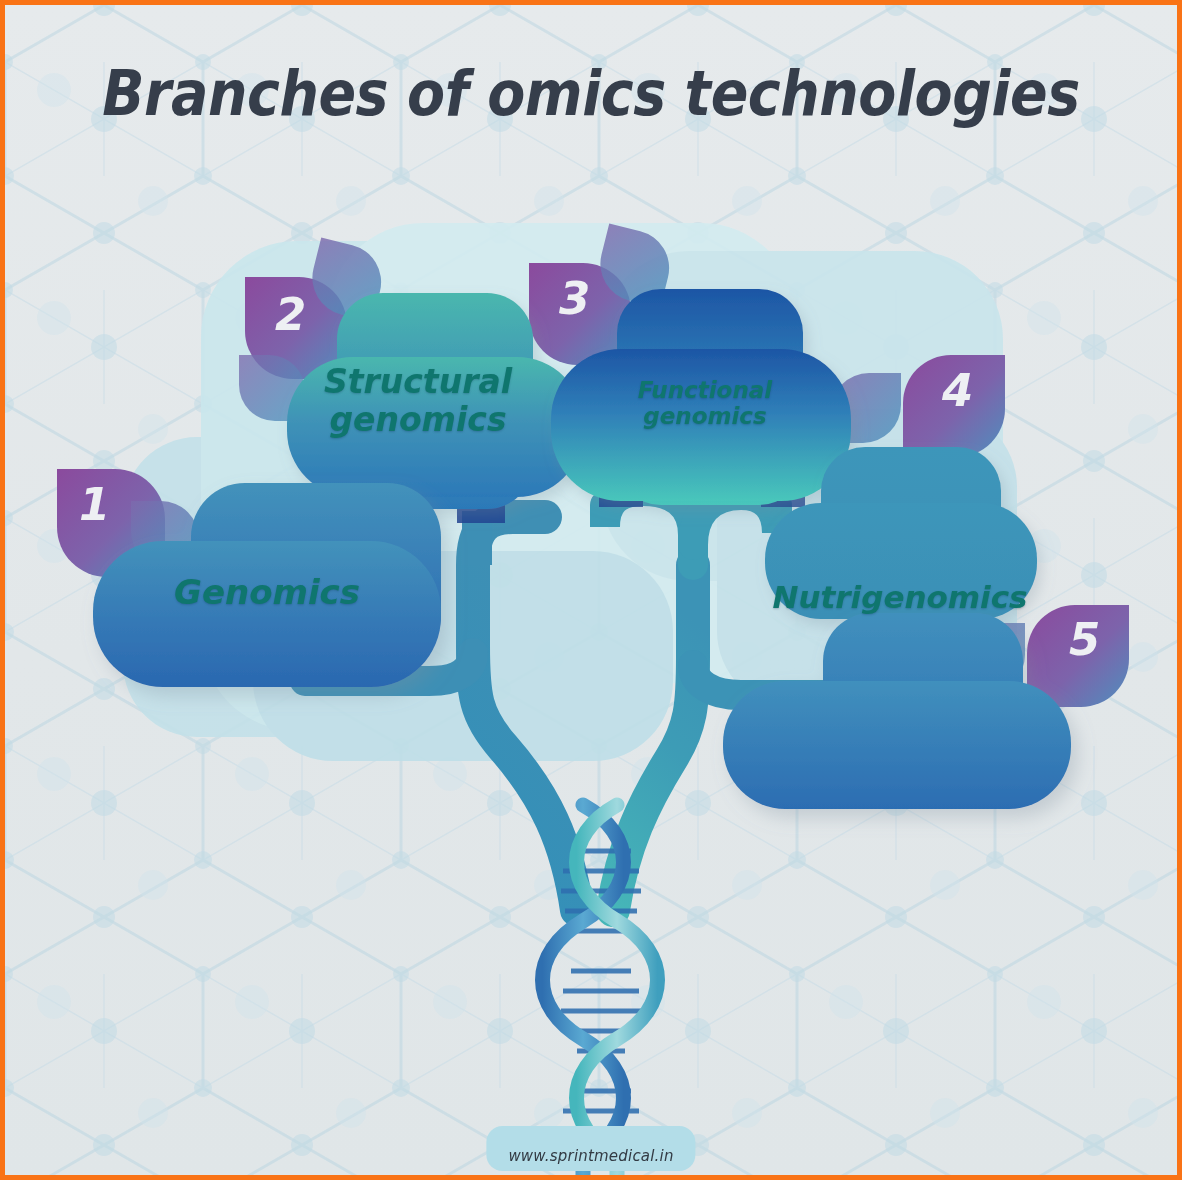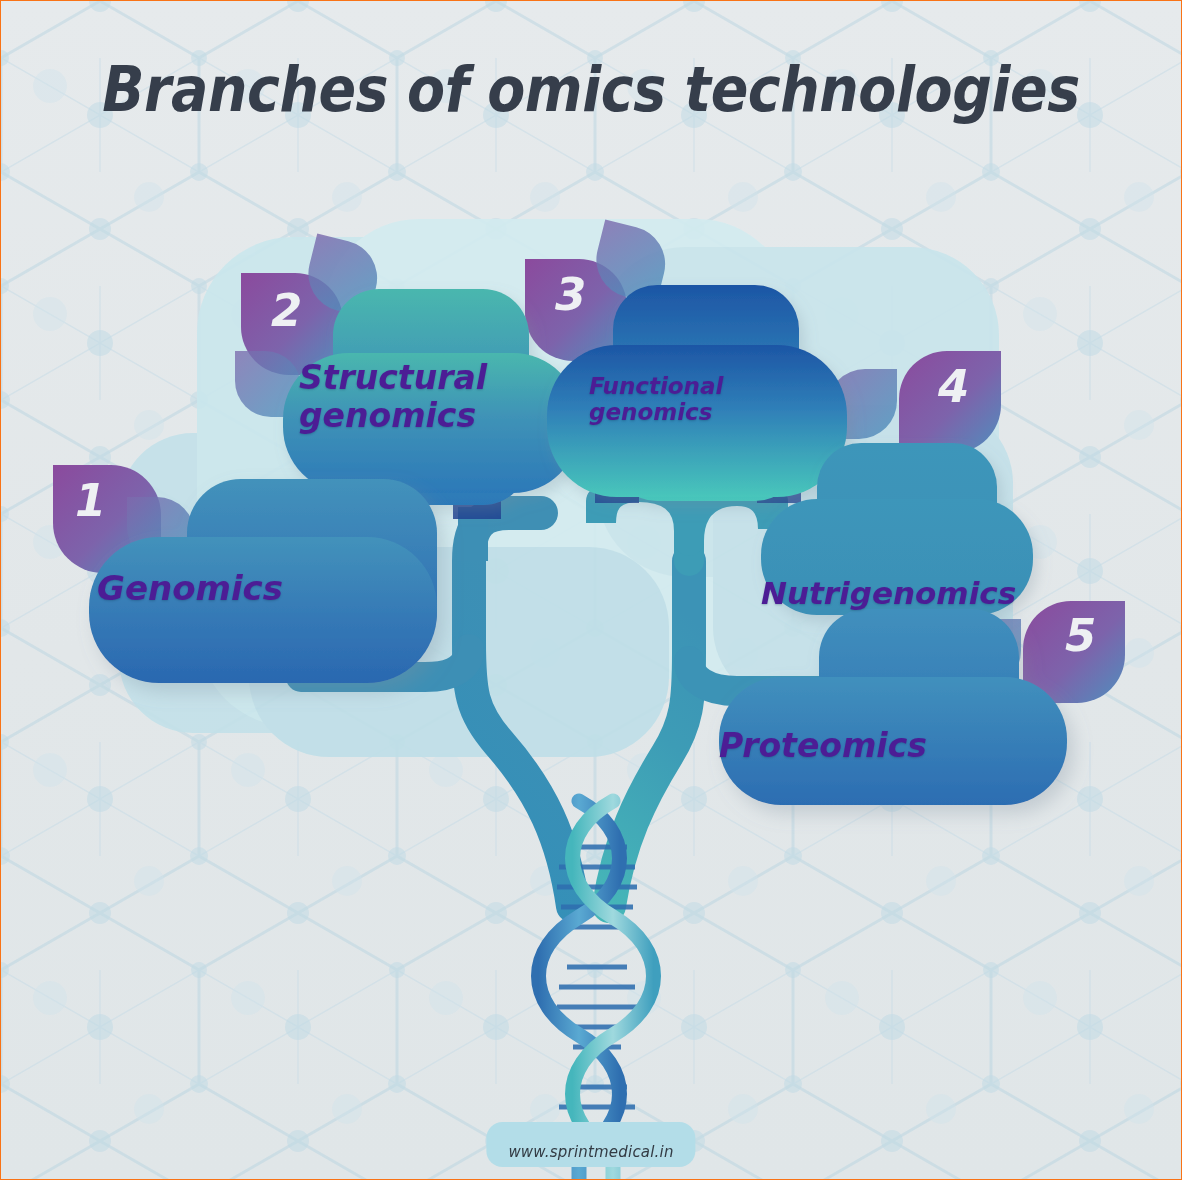--- a/index.html
+++ b/index.html
@@ -3,21 +3,21 @@
 <meta charset="utf-8">
 <style>
   html,body{margin:0;padding:0;background:#ffffff;}
   body{width:1182px;height:1180px;font-family:"Liberation Sans",sans-serif;}
 
   #canvas{
     position:relative;
     width:1182px;height:1180px;
     overflow:hidden;
     background:#e3e8ea;
-    border:1px solid #f97316;
+    border:5px solid #f97316;
     box-sizing:border-box;
   }
 
   #bg-hex{position:absolute;inset:0;z-index:0;}
 
   
   #page-title{
     position:absolute;
     left:0;right:0;top:52px;
     z-index:40;
@@ -32,25 +32,25 @@
     white-space:nowrap;
   }
 
   
   #tree{position:absolute;left:0;top:0;z-index:10;}
 
   
   .node-label{
     position:absolute;
     z-index:30;
-    color:#4c1d95;
+    color:#0f766e;
     font-family:"DejaVu Sans","Liberation Sans",sans-serif;
     font-weight:bold;
     font-style:italic;
-    text-align:left;
+    text-align:center;
     line-height:1.14;
     pointer-events:none;
     text-shadow:0 1px 2px rgba(10,40,70,.25);
     white-space:pre-line;
   }
   #lbl-1{left:96px; top:568px; width:332px; font-size:34px;}
   #lbl-2{left:298px;top:358px; width:230px; font-size:33px;}
   #lbl-3{left:588px;top:372px; width:224px; font-size:23px;}
   #lbl-4{left:760px;top:527px; width:270px; font-size:31px;margin-top:48px;}
   #lbl-5{left:718px;top:726px; width:348px; font-size:33px;}
@@ -329,21 +329,20 @@
   </svg>
 
   <div id="page-title">Branches of omics technologies</div>
 
   <div class="node-label" id="lbl-1">Genomics</div>
   <div class="node-label" id="lbl-2">Structural
 genomics</div>
   <div class="node-label" id="lbl-3">Functional
 genomics</div>
   <div class="node-label" id="lbl-4">Nutrigenomics</div>
-  <div class="node-label" id="lbl-5">Proteomics</div>
 
   <div class="badge-num" id="num-1">1</div>
   <div class="badge-num" id="num-2">2</div>
   <div class="badge-num" id="num-3">3</div>
   <div class="badge-num" id="num-4">4</div>
   <div class="badge-num" id="num-5">5</div>
 
   <div id="watermark">
     <span id="watermark-text">www.sprintmedical.in</span>
   </div>

